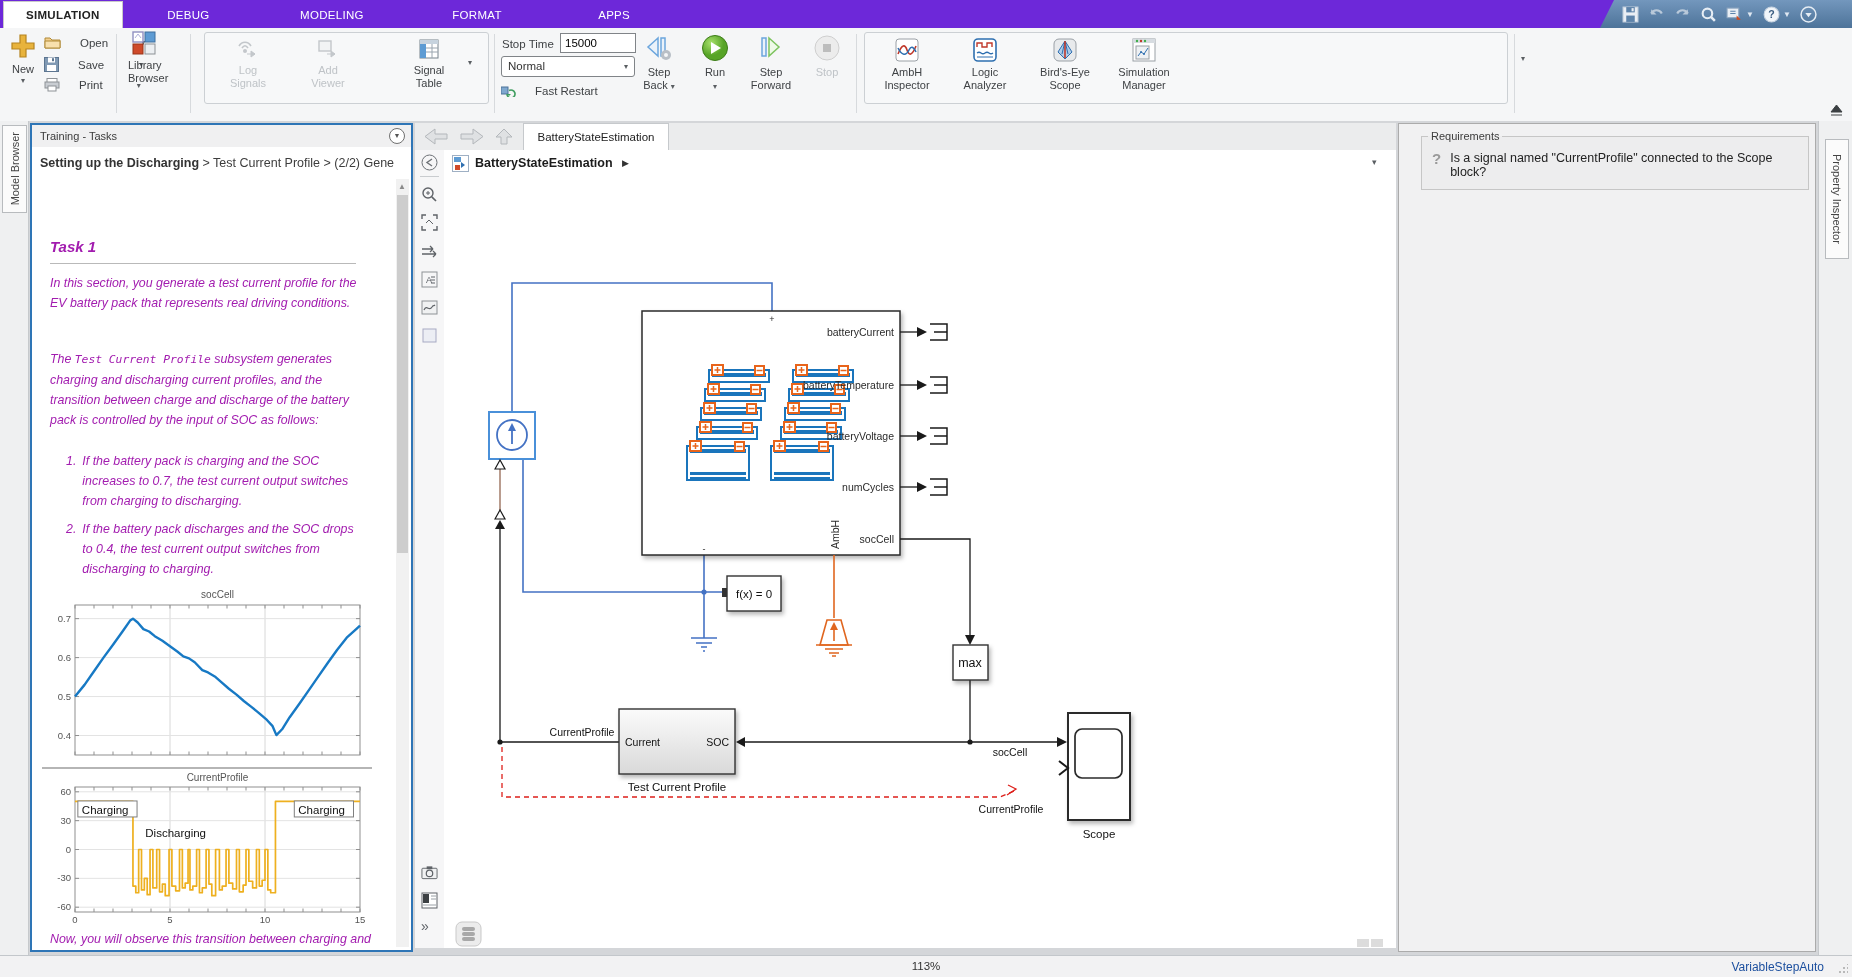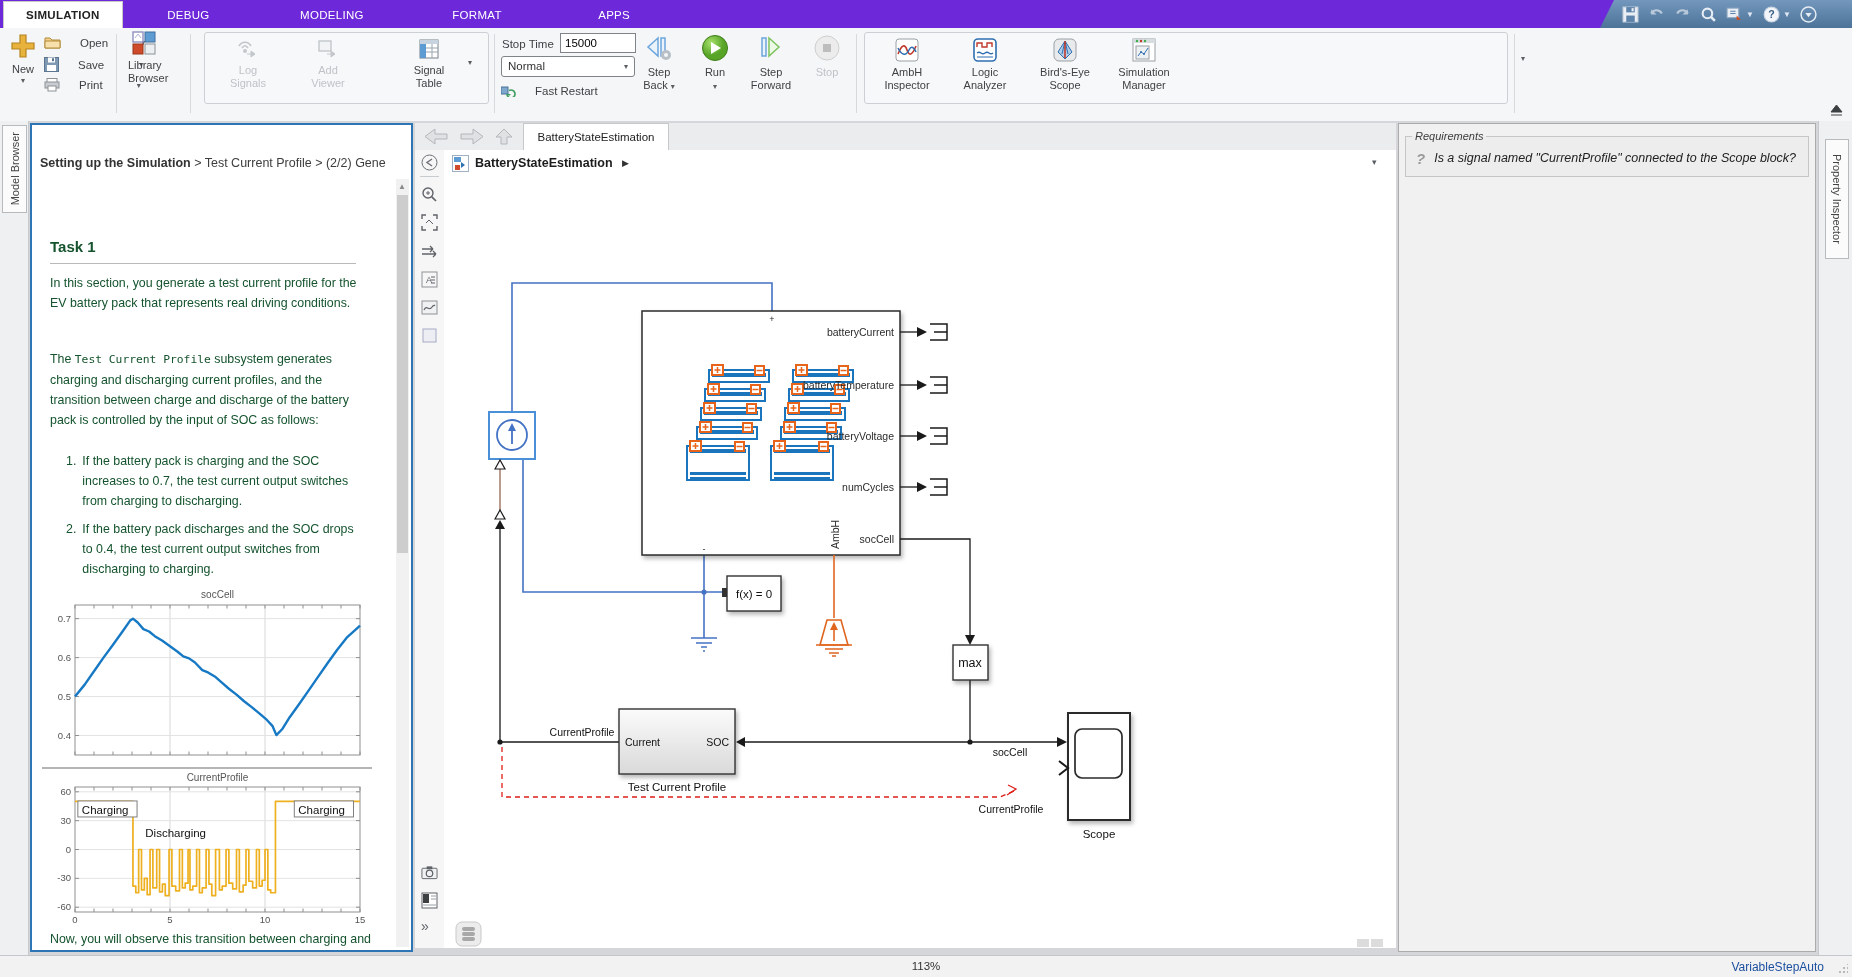--- a/index.html
+++ b/index.html
@@ -45,21 +45,21 @@
   #tasksPanel{left:30px;top:2px;width:383px;height:829px;background:#fff;
        border:2px solid #2e75b6;box-sizing:border-box;}
   .phead{height:22px;background:#f0f0f1;border-bottom:1px solid #d8d8d8;
        font-size:11px;color:#3c3c3c;line-height:22px;padding-left:8px;position:relative;}
   .pcollapse{position:absolute;right:6px;top:3px;width:14px;height:14px;border:1px solid #707070;
        border-radius:50%;font-size:7px;color:#555;text-align:center;line-height:13px;background:#fff;}
   #crumbrow{position:absolute;left:0;top:22px;width:100%;height:32px;background:#fff;
        font-size:12.5px;color:#333;line-height:32px;padding-left:8px;box-sizing:border-box;
        white-space:nowrap;overflow:hidden;}
   #taskscroll{position:absolute;left:0;top:54px;width:346px;height:768px;overflow:hidden;background:#fff;}
-  .taskinner{position:absolute;left:18px;width:325px;font-size:12.4px;line-height:20px;color:#14532d;}
+  .taskinner{position:absolute;left:18px;width:325px;font-size:12.4px;line-height:20px;color:#a21caf;font-style:italic;}
   .mono{font-family:"DejaVu Sans Mono","Liberation Mono",monospace;font-size:11.3px;}
   .sbtrack{position:absolute;right:2px;top:54px;width:13px;height:768px;background:#f1f1f1;}
   .sbthumb{position:absolute;left:1px;top:16px;width:11px;height:358px;background:#cdcdcd;}
   .sbarrow{position:absolute;left:2px;top:3px;font-size:8px;color:#8a8a8a;}
   .chartwrap{position:absolute;left:10px;}
   .hdiv{position:absolute;left:10px;width:330px;height:2px;background:#b5b5b5;}
   
   #docTabs{left:415px;top:2px;width:981px;height:27px;background:#ebeced;border-bottom:1px solid #cccfd2;}
   .navarrow{position:absolute;top:5px;width:26px;height:17px;}
   #docTab{position:absolute;left:108px;top:0px;width:144px;height:27px;background:#fff;
@@ -68,22 +68,22 @@
   #toolcol{left:415px;top:29px;width:29px;height:798px;background:#f6f6f7;border-right:1px solid #c9cccf;}
   .tcicon{position:absolute;left:6px;width:17px;height:17px;}
   #crumbbar{left:444px;top:29px;width:952px;height:28px;background:#fff;border-bottom:1px solid #c6c9cc;
        font-size:12.5px;color:#1c1c1c;}
   #canvas{left:444px;top:57px;width:952px;height:770px;background:#fff;}
   #kbicon{left:1437px;top:-14px;width:24px;height:13px;background:#fff;border:1px solid #9aa0a6;
        border-radius:2px;}
   
   #assessPanel{left:1398px;top:2px;width:418px;height:829px;background:#f1f1f2;
        border:1px solid #ababab;box-sizing:border-box;}
-  #assessPanel fieldset{margin:6px 6px 0 6px;border:1px solid #c6c6c6;background:#ededee;
-       padding:4px 6px 10px 6px;font-style:italic;}
+  #assessPanel fieldset{margin:6px 6px 0 22px;border:1px solid #c6c6c6;background:#ededee;
+       padding:4px 6px 10px 6px;}
   #assessPanel legend{font-size:11px;color:#3c3c3c;padding:0 3px;}
   .qrow{display:flex;gap:9px;align-items:flex-start;font-size:12.5px;color:#222;padding:5px 2px 0 4px;}
   .qmark{color:#9a9a9a;font-weight:bold;font-size:15px;line-height:15px;}
   
   #statusbar{left:0;top:955px;width:1852px;height:22px;background:#f2f2f3;
        border-top:1px solid #c3c7cb;font-size:11.5px;color:#333;}
   #solver{position:absolute;right:28px;top:4px;color:#1c4f9e;font-size:12px;}
   #zoomlevel{position:absolute;left:926px;top:4px;transform:translateX(-50%);}
   .grip{position:absolute;right:4px;top:8px;width:10px;height:10px;
        background:radial-gradient(circle at 2px 8px,#b9b9b9 1px,transparent 1.5px),
@@ -325,21 +325,25 @@
 
 <div class="abs" id="main">
 
   <div class="abs" style="left:0;top:0;width:28px;height:834px;background:#eff0f1;border-right:1px solid #c6c9cc;">
     <div class="vtab abs" style="left:2px;top:4px;width:23px;height:86px;">
       <span class="vtext-up">Model Browser</span>
     </div>
   </div>
 
   <div class="abs" id="tasksPanel">
-    <div id="crumbrow"><b>Setting up the Simulation</b><span style="color:#3d3d3d;"> &gt; Test Current Profile &gt; (2/2) Gene</span></div>
+    <div class="phead">
+      <span>Training - Tasks</span>
+      <span class="pcollapse">▼</span>
+    </div>
+    <div id="crumbrow"><b>Setting up the Discharging</b><span style="color:#3d3d3d;"> &gt; Test Current Profile &gt; (2/2) Gene</span></div>
     <div id="taskscroll">
       <div class="taskinner" style="top:58px;font-size:15px;font-weight:bold;">Task 1</div>
       <div class="abs" style="left:18px;top:84px;width:306px;height:1px;background:#b9b9b9;"></div>
       <div class="taskinner" style="top:170px;"><span>The </span><span class="mono">Test Current Profile</span><span> subsystem generates charging and discharging current profiles, and the transition between charge and discharge of the battery pack is controlled by the input of SOC as follows:</span></div>
       <div class="taskinner" style="top:94px;">In this section, you generate a test current profile for the EV battery pack that represents real driving conditions.</div>
       <div class="taskinner" style="top:272px;left:34px;width:292px;display:flex;gap:6px;">
           <span>1.</span>
           <span>If the battery pack is charging and the SOC increases to 0.7, the test current output switches from charging to discharging.</span>
         </div>
       <div class="taskinner" style="top:340px;left:34px;width:296px;display:flex;gap:6px;">

